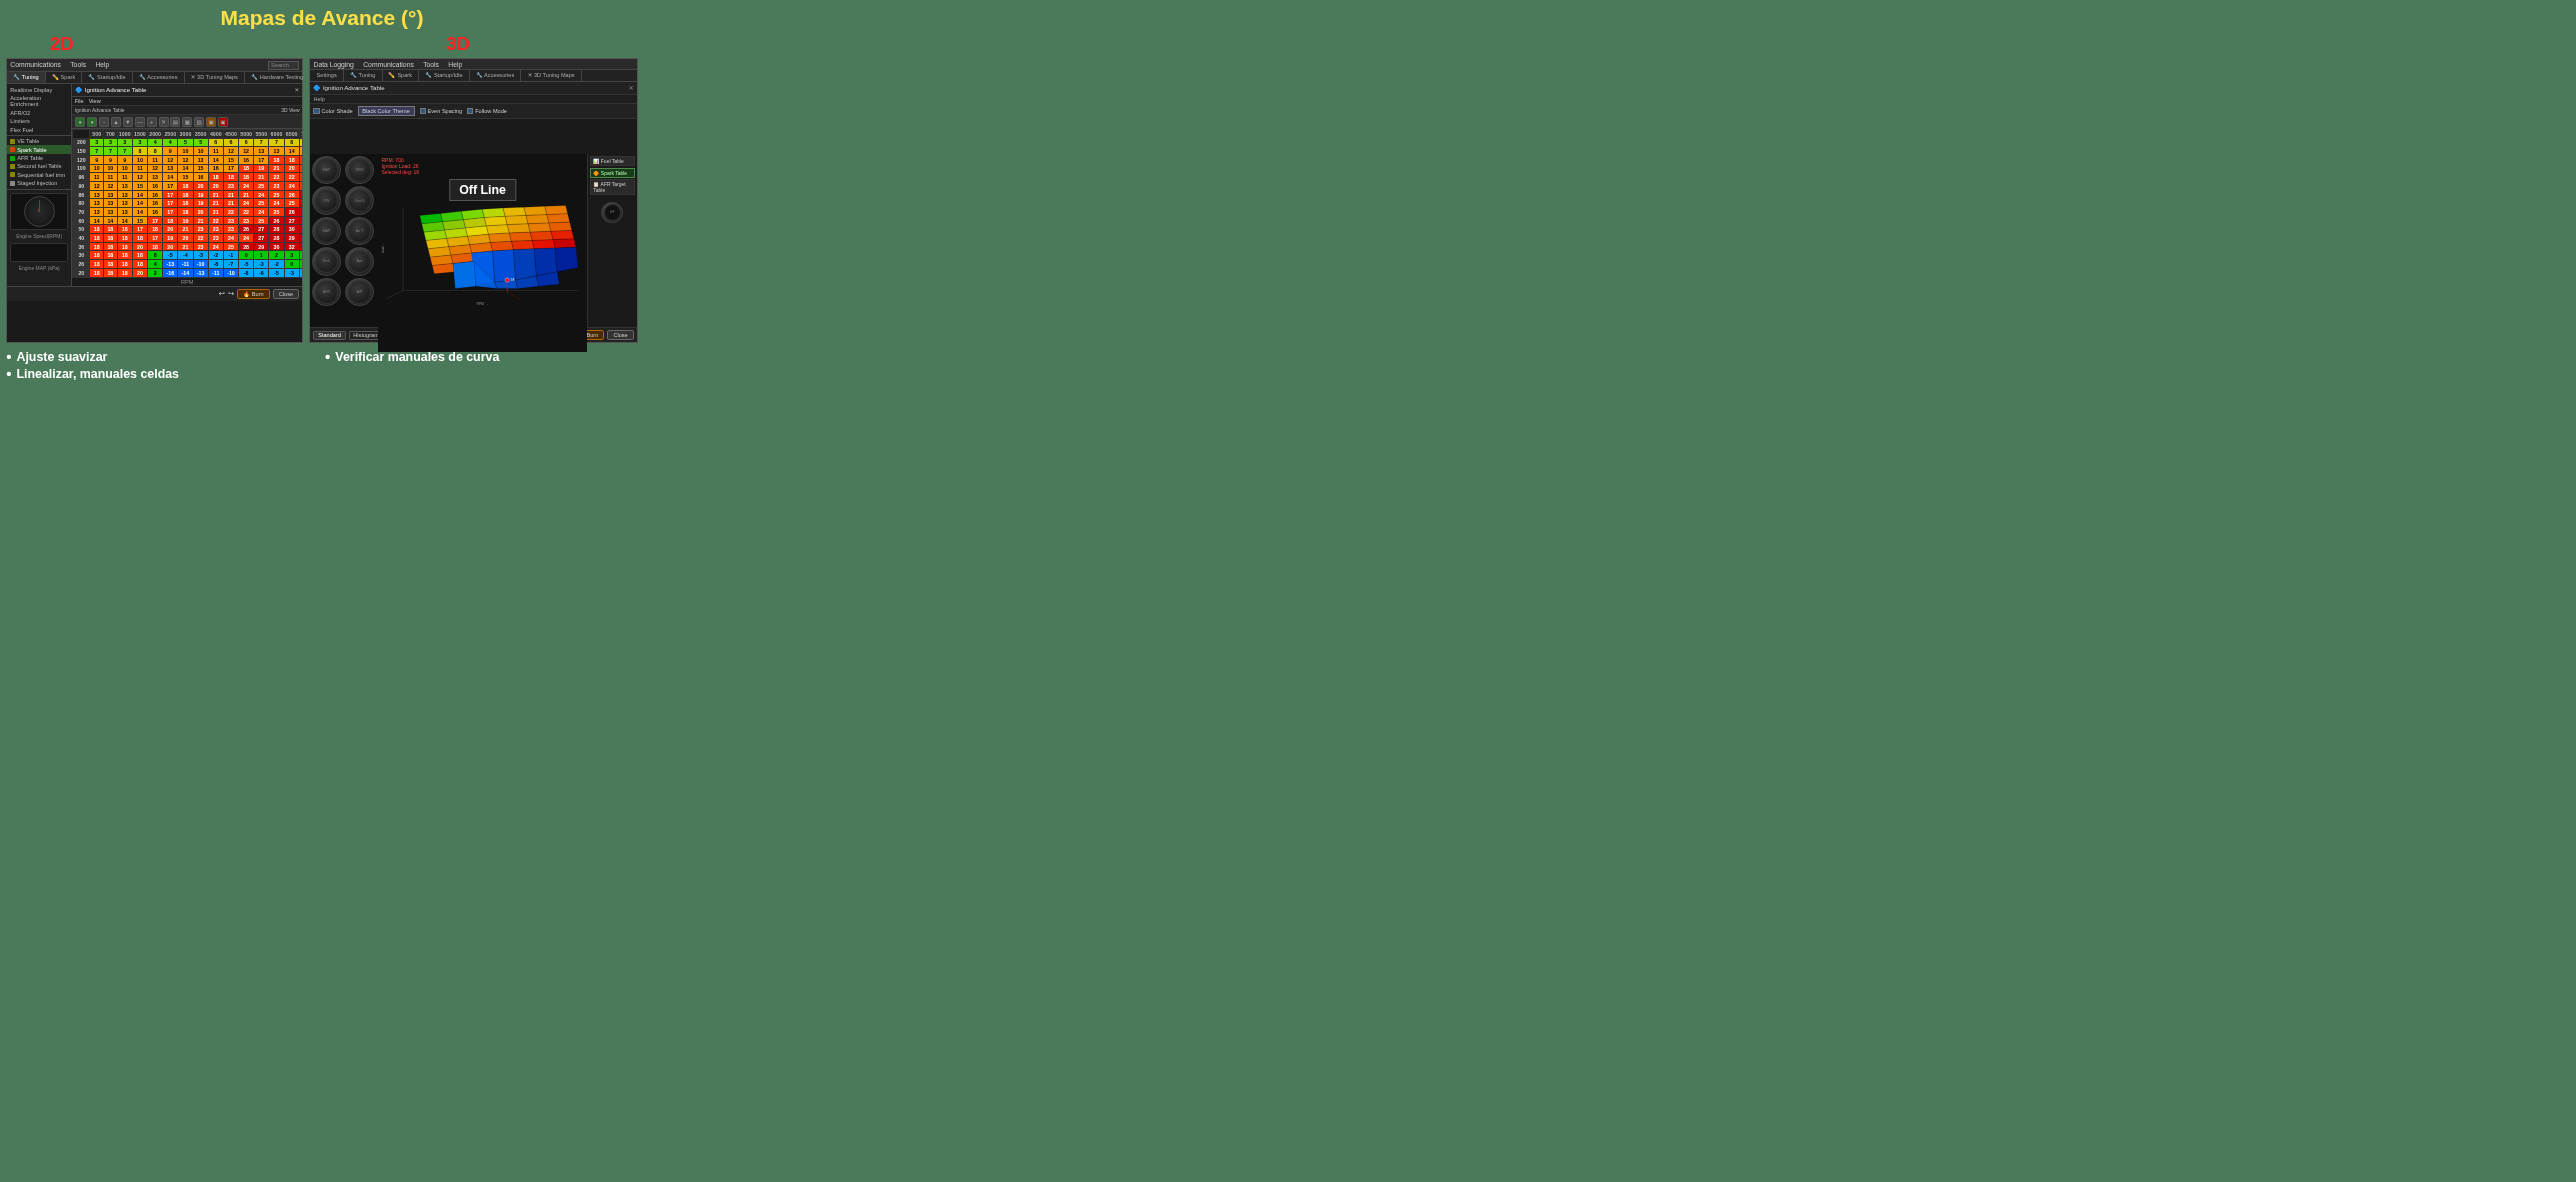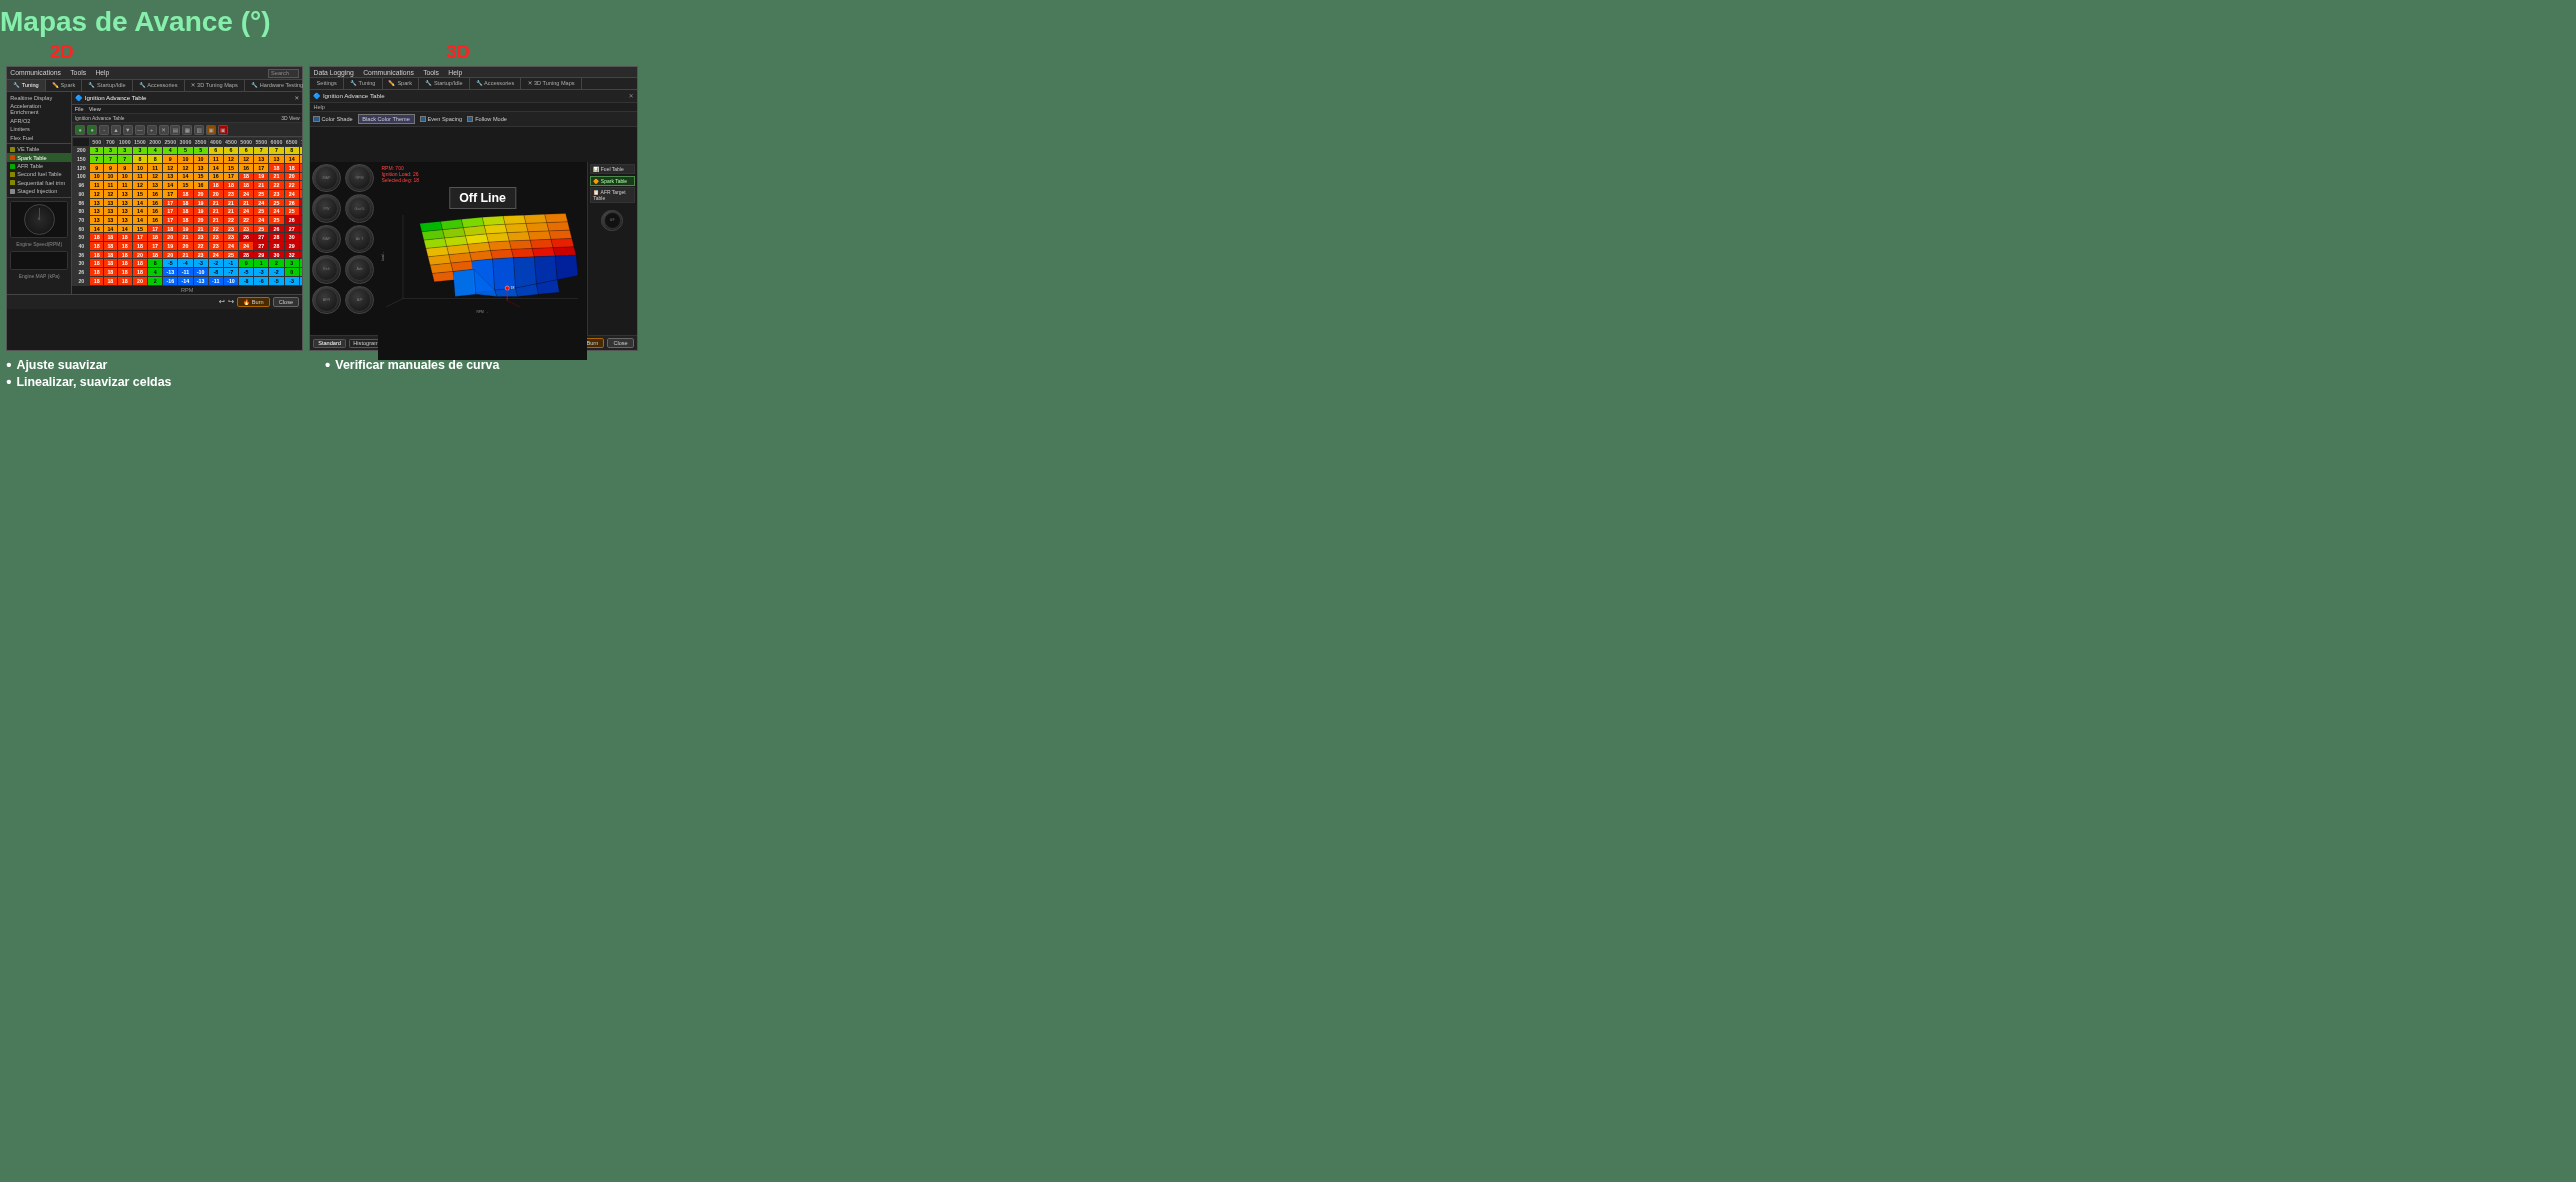--- a/index.html
+++ b/index.html
@@ -7,23 +7,24 @@
       background-color: #4a7a5a;
       font-family: Arial, sans-serif;
       width: 644px;
       min-height: 295px;
       position: relative;
       overflow: hidden;
     }
 
     
     .main-title {
-      font-size: 28px;
+      text-align: center;
+      font-size: 21px;
       font-weight: bold;
-      color: #86efac;
+      color: #fde047;
       padding: 6.2px 0 3.1px 0;
       font-family: 'Arial', sans-serif;
     }
 
     
     .section-labels {
       display: flex;
       justify-content: space-between;
       padding: 0 50px;
     }
@@ -1023,21 +1024,21 @@
 </div>
 
 <div class="bottom-section">
   <div class="bullet-col">
     <div class="bullet-item">
       <span class="bullet-dot">•</span>
       <span>Ajuste suavizar</span>
     </div>
     <div class="bullet-item">
       <span class="bullet-dot">•</span>
-      <span>Linealizar, suavizar celdas</span>
+      <span>Linealizar, manuales celdas</span>
     </div>
   </div>
   <div class="bullet-col">
     <div class="bullet-item">
       <span class="bullet-dot">•</span>
       <span>Verificar manuales de curva</span>
     </div>
   </div>
 </div>
 

